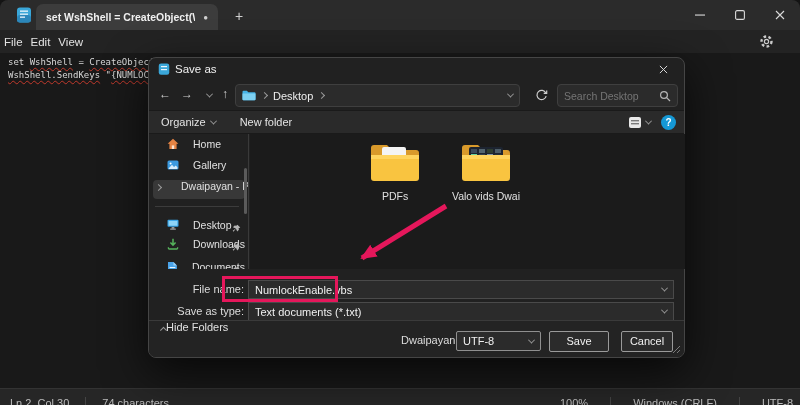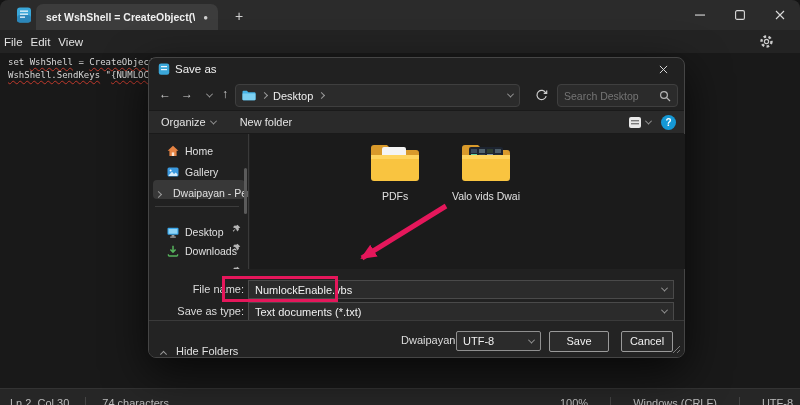--- a/index.html
+++ b/index.html
@@ -46,39 +46,39 @@
   .searchbox { position:absolute; left:408px; top:1px; width:121px; height:23px; background:#2b2b2b; border:1px solid #3f3f3f; border-radius:4px; display:flex; align-items:center; padding:0 6px; }
   .searchbox input { flex:1; min-width:0; background:transparent; border:none; outline:none; color:#bdbdbd; font-size:10.5px; font-family:Liberation Sans, sans-serif; }
 
   .toolrow { position:absolute; left:0; top:52px; width:100%; height:24px; background:#2a2a2a; border-top:1px solid #1a1a1a; border-bottom:1px solid #1a1a1a; display:flex; align-items:center; }
   .toolbtn { font-size:11px; color:#e3e3e3; display:flex; align-items:center; gap:5px; padding:0 12px; }
   .tool-right { position:absolute; right:8px; display:flex; align-items:center; gap:10px; }
   .helpbtn { width:15px; height:15px; border-radius:50%; background:#1598d5; color:#fff; font-size:10px; font-weight:bold; text-align:center; line-height:15px; }
 
   .body-area { position:absolute; left:0; top:76px; width:100%; height:135px; }
   .sidebar { position:absolute; left:0; top:0; width:100px; height:100%; border-right:1px solid #3a3a3a; overflow:hidden; }
-  .side-item { position:absolute; left:4px; width:92px; height:19px; display:flex; align-items:flex-end; gap:6px; padding-left:14px; border-radius:4px; font-size:10.5px; color:#e0e0e0; white-space:nowrap; }
+  .side-item { position:absolute; left:4px; width:92px; height:19px; display:flex; align-items:flex-start; gap:14px; padding-left:14px; border-radius:4px; font-size:10.5px; color:#e0e0e0; white-space:nowrap; }
   .side-item.sel { background:#383838; }
   .side-chev { position:absolute; left:3px; }
   .side-pin { position:absolute; right:4px; top:5px; }
   .side-sep { position:absolute; left:6px; width:84px; height:1px; background:#3c3c3c; }
   .side-scroll { position:absolute; left:95px; top:34px; width:3px; height:46px; background:#5a5a5a; border-radius:2px; }
 
   .filearea { position:absolute; left:101px; top:0; width:435px; height:100%; background:#1b1b1b; }
   .tile { position:absolute; width:70px; text-align:center; }
   .tile-label { margin-top:3px; font-size:10.5px; color:#e0e0e0; white-space:nowrap; }
 
   .fieldrow { position:absolute; left:0; width:100%; height:20px; }
   .field-label { position:absolute; left:0; width:95px; text-align:right; font-size:11px; color:#dcdcdc; top:3px; }
   .combo { position:absolute; left:99px; top:0; width:426px; height:19px; background:#2b2b2b; border:1px solid #4a4a4a; display:flex; align-items:center; padding:0 6px; }
   .combo input { flex:1; min-width:0; background:transparent; border:none; outline:none; color:#f0f0f0; font-size:11px; font-family:"Liberation Sans",sans-serif; }
   .combo .val { flex:1; font-size:11px; color:#f0f0f0; white-space:nowrap; overflow:hidden; }
 
   .footer { position:absolute; left:0; top:262px; width:535px; height:37px; background:#232323; border-top:1px solid #3a3a3a; border-radius:0 0 7px 7px; }
-  .hidefolders { position:absolute; left:12px; top:24px; display:flex; align-items:center; gap:10px; font-size:11px; color:#e0e0e0; }
+  .hidefolders { position:absolute; left:12px; top:0; display:flex; align-items:center; gap:0; font-size:11px; color:#e0e0e0; }
   .enc-label { position:absolute; left:252px; top:13px; width:50px; text-align:right; font-size:11px; color:#dcdcdc; }
   .enc-combo { position:absolute; left:307px; top:10px; width:85px; height:20px; background:#2b2b2b; border:1px solid #8f8f8f; border-radius:2px; display:flex; align-items:center; padding:0 6px; }
   .enc-combo .val { flex:1; font-size:11px; color:#f0f0f0; }
   .btn { position:absolute; top:10px; height:21px; background:#2b2b2b; border:1px solid #9a9a9a; border-radius:2px; font-size:11px; color:#f0f0f0; text-align:center; line-height:19px; }
   .btn.save { left:400px; width:60px; }
   .btn.cancel { left:472px; width:52px; }
   .grip { position:absolute; right:3px; bottom:3px; }
 
   
   .chv { display:inline-block; width:6px; height:6px; border-right:1.3px solid #c8c8c8; border-bottom:1.3px solid #c8c8c8; }

